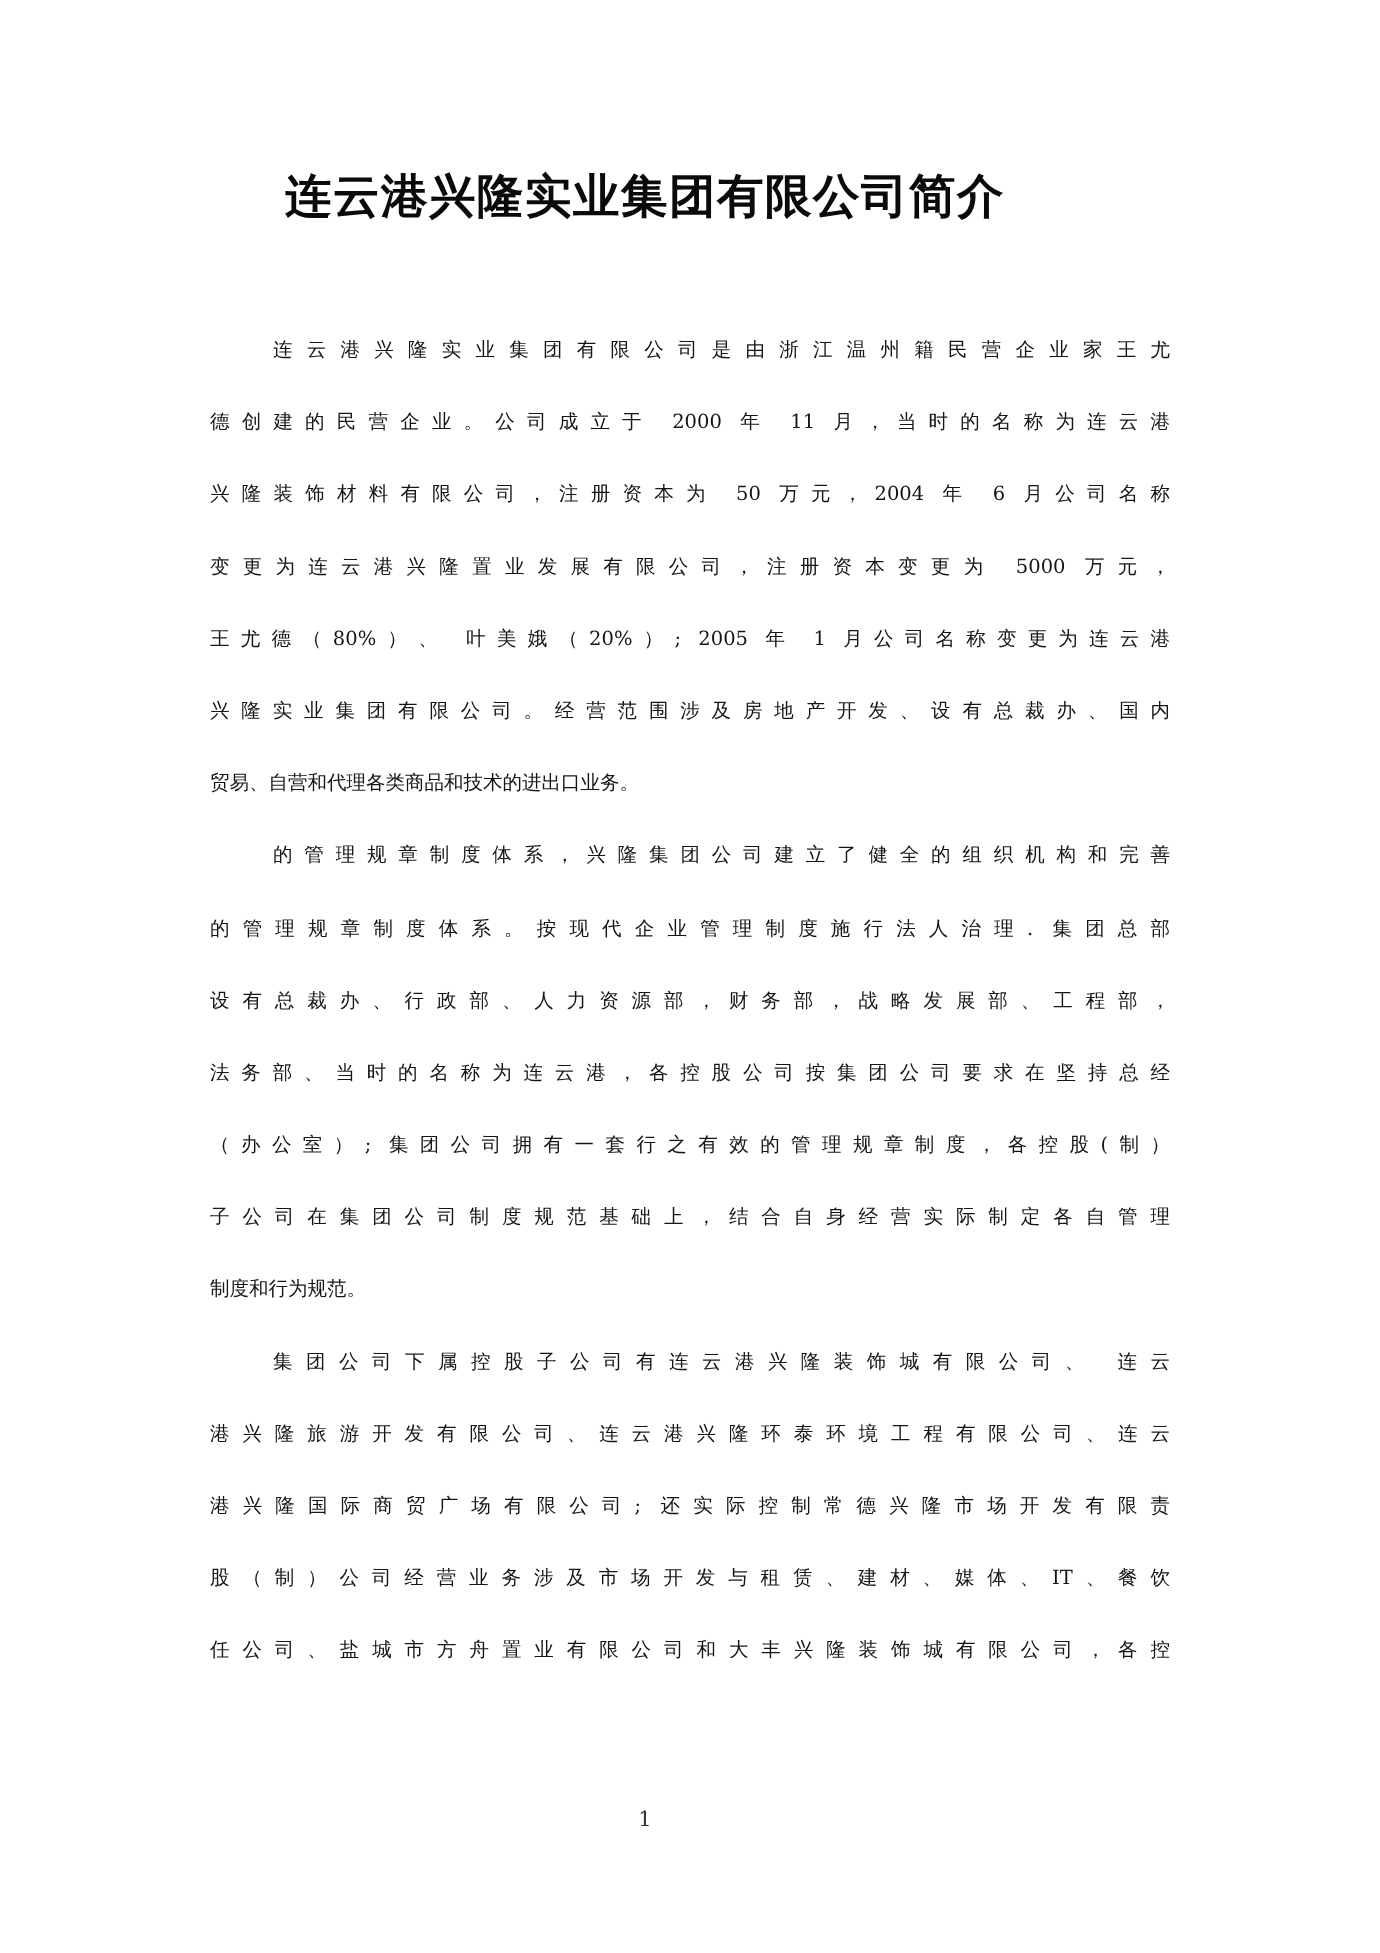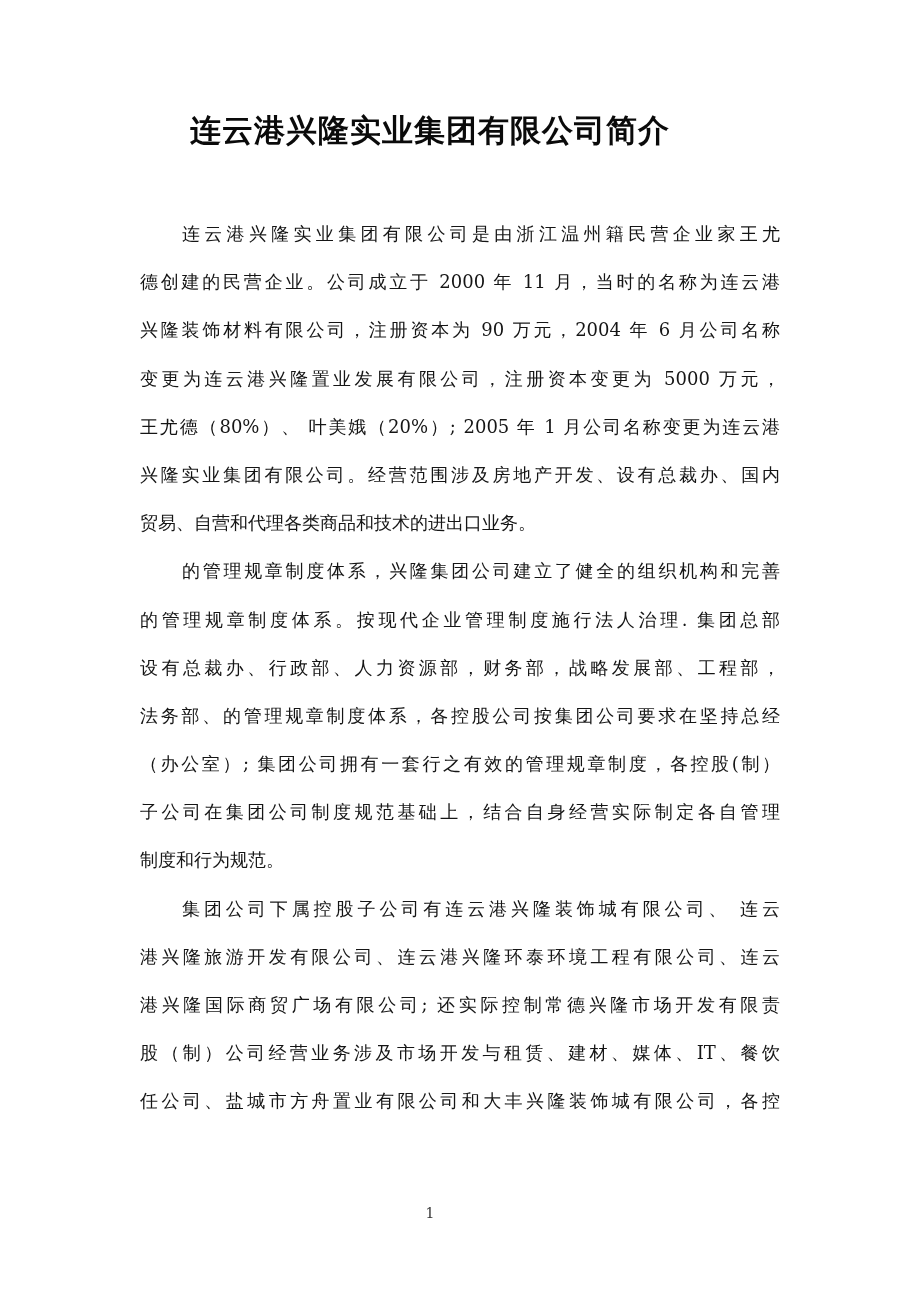--- a/index.html
+++ b/index.html
@@ -35,21 +35,21 @@
   }
   .body-text {
     position: absolute;
     left: 140px;
     top: 210px;
     width: 640px;
   }
   .line {
     height: 48.2px;
     line-height: 48.2px;
-    font-size: 18px;
+    font-size: 13px;
     white-space: nowrap;
     text-align: justify;
     text-align-last: justify;
     color: #151515;
   }
   .line.last {
     text-align-last: left;
   }
   .line.indent {
     padding-left: 42px;
@@ -67,32 +67,32 @@
 <body>
 
 <div class="page">
   <h1 class="title">连云港兴隆实业集团有限公司简介</h1>
 
   <div class="body-text">
 
     <div class="paragraph">
       <div class="line indent">连云港兴隆实业集团有限公司是由浙江温州籍民营企业家王尤</div>
       <div class="line">德创建的民营企业。公司成立于 2000 年 11 月，当时的名称为连云港</div>
-      <div class="line">兴隆装饰材料有限公司，注册资本为 90 万元，2004 年 6 月公司名称</div>
+      <div class="line">兴隆装饰材料有限公司，注册资本为 50 万元，2004 年 6 月公司名称</div>
       <div class="line">变更为连云港兴隆置业发展有限公司，注册资本变更为 5000 万元，</div>
       <div class="line">王尤德（80%）、 叶美娥（20%）; 2005 年 1 月公司名称变更为连云港</div>
       <div class="line">兴隆实业集团有限公司。经营范围涉及房地产开发、设有总裁办、国内</div>
       <div class="line last">贸易、自营和代理各类商品和技术的进出口业务。</div>
     </div>
 
     <div class="paragraph">
       <div class="line indent">的管理规章制度体系，兴隆集团公司建立了健全的组织机构和完善</div>
       <div class="line">的管理规章制度体系。按现代企业管理制度施行法人治理. 集团总部</div>
       <div class="line">设有总裁办、行政部、人力资源部，财务部，战略发展部、工程部，</div>
-      <div class="line">法务部、的管理规章制度体系，各控股公司按集团公司要求在坚持总经</div>
+      <div class="line">法务部、当时的名称为连云港，各控股公司按集团公司要求在坚持总经</div>
       <div class="line">（办公室）; 集团公司拥有一套行之有效的管理规章制度，各控股(制）</div>
       <div class="line">子公司在集团公司制度规范基础上，结合自身经营实际制定各自管理</div>
       <div class="line last">制度和行为规范。</div>
     </div>
 
     <div class="paragraph">
       <div class="line indent">集团公司下属控股子公司有连云港兴隆装饰城有限公司、 连云</div>
       <div class="line">港兴隆旅游开发有限公司、连云港兴隆环泰环境工程有限公司、连云</div>
       <div class="line">港兴隆国际商贸广场有限公司; 还实际控制常德兴隆市场开发有限责</div>
       <div class="line">股（制）公司经营业务涉及市场开发与租赁、建材、媒体、IT、餐饮</div>

